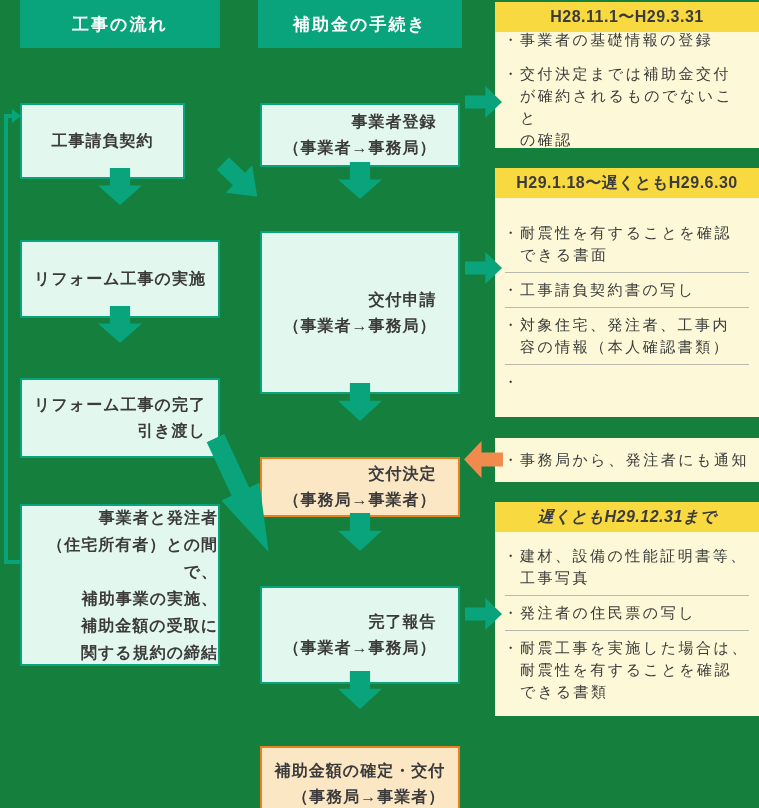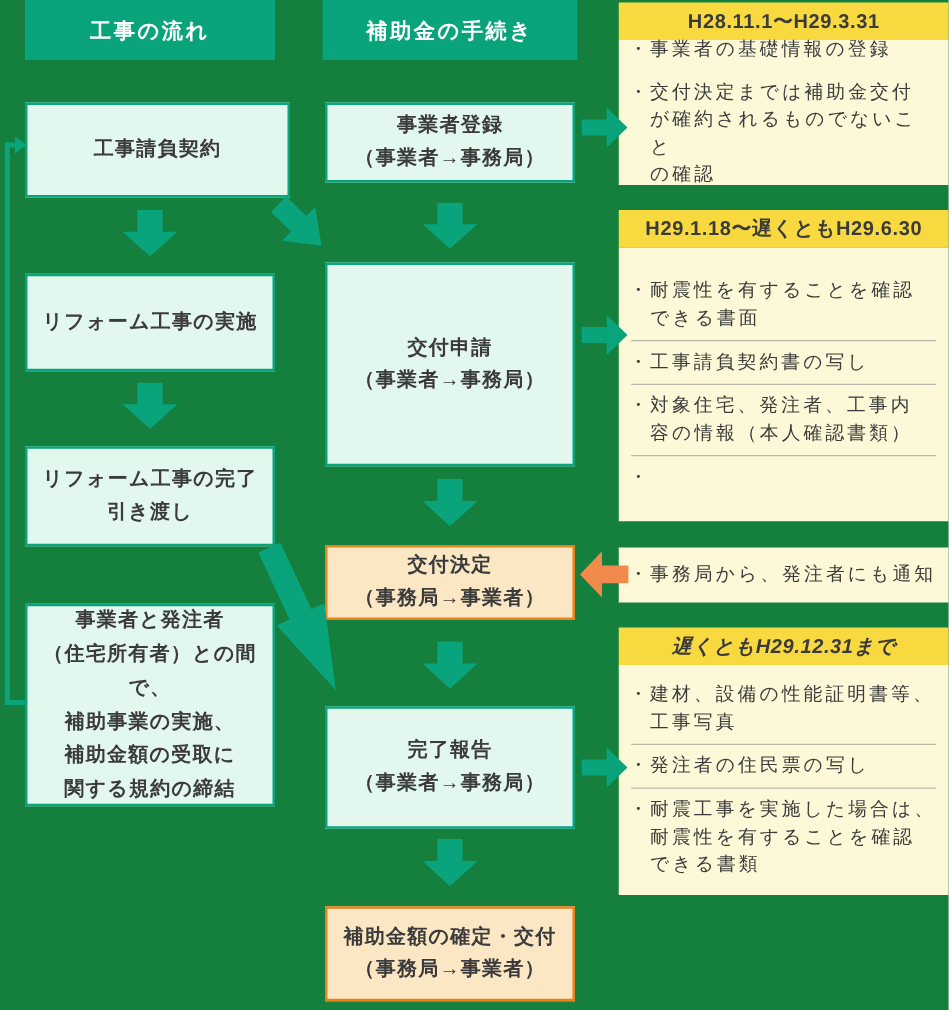--- a/index.html
+++ b/index.html
@@ -9,23 +9,24 @@
     color:#3b3b3b;overflow:hidden;
   }
   .abs{position:absolute;box-sizing:border-box;}
   
   .col-header{
     background:#09a47b;color:#ffffff;font-weight:bold;font-size:17px;
     letter-spacing:2px;display:flex;align-items:center;justify-content:center;
   }
   
   .fbox{
-    display:flex;align-items:center;justify-content:center;text-align:center;
+    display:flex;align-items:center;justify-content:center;text-align:right;
     font-weight:bold;font-size:16px;line-height:26px;white-space:pre-line;
     letter-spacing:1px;
+    margin-top:21px;
   }
   .fbox.green{background:#e2f7ee;border:2px solid #09a47b;}
   .fbox.orange{background:#fce7c4;border:2px solid #e8831c;}
   
   .ypanel-header{
     background:#f8d93f;font-weight:bold;font-size:16px;
     display:flex;align-items:center;justify-content:center;letter-spacing:0.5px;
   }
   .ypanel-body{
     background:#fdf8d7;display:flex;flex-direction:column;justify-content:center;
@@ -47,21 +48,21 @@
     border-left:9px solid #09a47b;
   }
 </style>
 </head>
 <body>
 
 <div class="stage">
 
   <div class="abs col-header" style="left:20px;top:0;width:200px;height:48px;">工事の流れ</div>
 
-  <div class="abs fbox green" style="left:20px;top:82px;width:212px;height:76px;">工事請負契約</div>
+  <div class="abs fbox green" style="left:20px;top:82px;width:165px;height:76px;">工事請負契約</div>
 
   <div class="abs fbox green" style="left:20px;top:219px;width:200px;height:78px;">リフォーム工事の実施</div>
 
   <div class="abs fbox green" style="left:20px;top:357px;width:200px;height:80px;">リフォーム工事の完了
 引き渡し</div>
 
   <div class="abs fbox green" style="left:20px;top:483px;width:200px;height:162px;line-height:27px;">事業者と発注者
 （住宅所有者）との間で、
 補助事業の実施、
 補助金額の受取に

